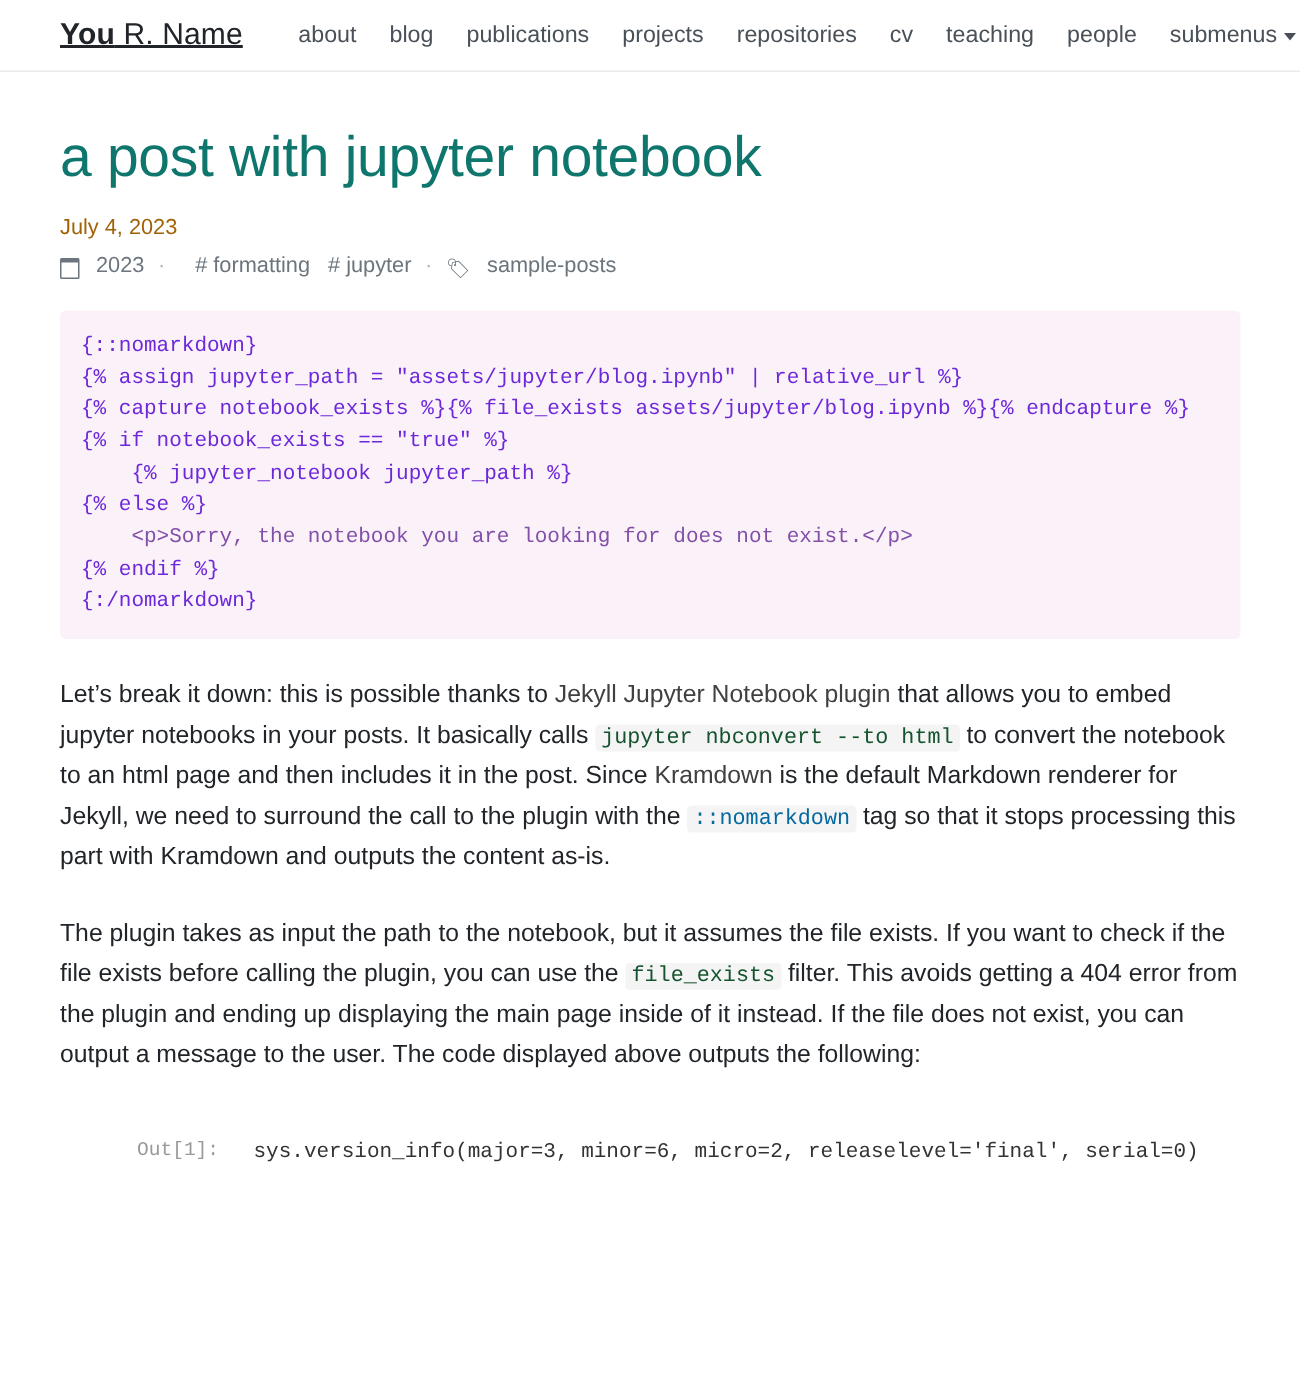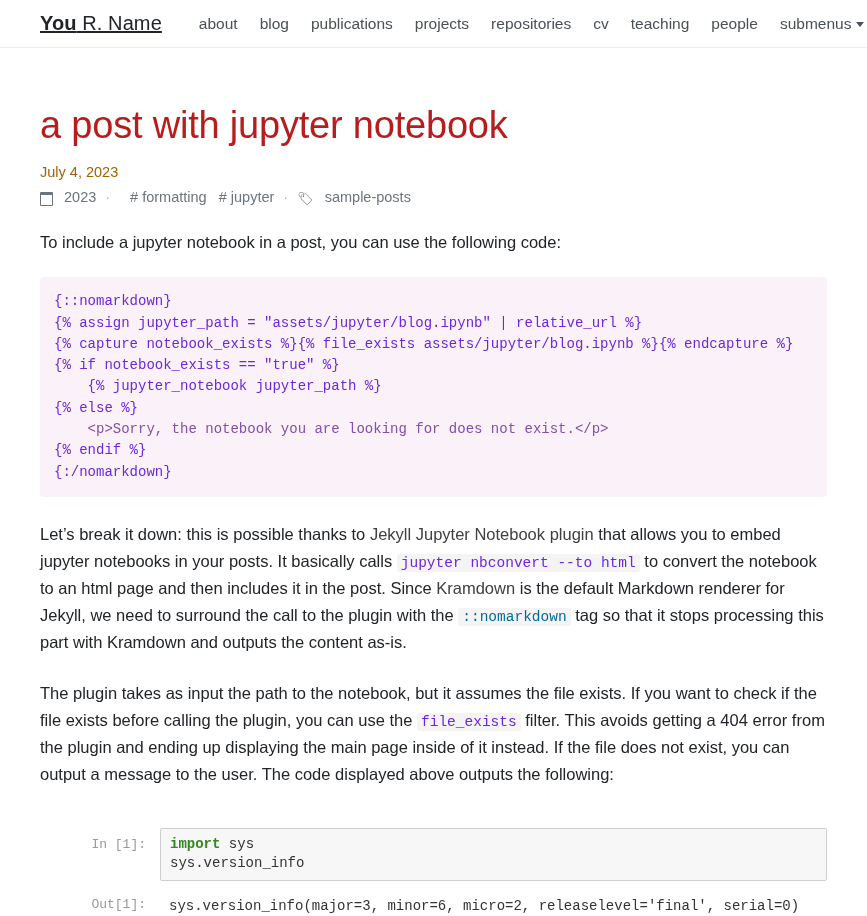--- a/index.html
+++ b/index.html
@@ -68,22 +68,22 @@
   }
 
   
   .page {
     padding: 0 40px;
     box-sizing: border-box;
   }
   h1.post-title {
     font-size: 38px;
     font-weight: 400;
-    color: #b91c1c;
-    margin: 56px 0 0 0;
+    color: #0f766e;
+    margin: 36px 0 0 0;
     letter-spacing: -0.2px;
     line-height: 1.15;
   }
   .post-date {
     color: #a16207;
     font-size: 14.5px;
     margin-top: 16px;
   }
   .post-meta {
     color: #6c757d;
@@ -138,21 +138,21 @@
   code.inline-code {
     font-family: "Liberation Mono", "DejaVu Sans Mono", monospace;
     font-size: 14.5px;
     background: #f4f4f4;
     color: #d63384;
     padding: 1px 4px;
     border-radius: 3px;
   }
   code.inline-code.plain {
     background: #f4f4f4;
-    color: #6d28d9;
+    color: #14532d;
   }
   code.inline-code.linky {
     background: #f4f4f4;
     color: #0369a1;
   }
 
   
   .code-block {
     background: #fbf2f9;
     border-radius: 4px;
@@ -265,43 +265,37 @@
     <a class="meta-item" href="#">
       <span># jupyter</span>
     </a>
     <span class="meta-sep">·</span>
     <a class="meta-item" href="#">
       <span class="ico">🏷</span>
       <span>sample-posts</span>
     </a>
   </div>
 
-  <p class="body-text">To include a jupyter notebook in a post, you can use the following code:</p>
 
   <div class="code-block">
       <pre><span class="tok-liquid">{::nomarkdown}</span>
 <span class="tok-liquid">{% assign jupyter_path = "assets/jupyter/blog.ipynb" | relative_url %}</span>
 <span class="tok-liquid">{% capture notebook_exists %}{% file_exists assets/jupyter/blog.ipynb %}{% endcapture %}</span>
 <span class="tok-liquid">{% if notebook_exists == "true" %}</span>
 <span class="tok-liquid">    {% jupyter_notebook jupyter_path %}</span>
 <span class="tok-liquid">{% else %}</span>
 <span class="tok-html">    &lt;p&gt;Sorry, the notebook you are looking for does not exist.&lt;/p&gt;</span>
 <span class="tok-liquid">{% endif %}</span>
 <span class="tok-liquid">{:/nomarkdown}</span></pre>
     </div>
 
   <p class="body-text"><span>Let’s break it down: this is possible thanks to </span><a class="inline-link" href="#">Jekyll Jupyter Notebook plugin</a><span> that allows you to embed jupyter notebooks in your posts. It basically calls </span><code class="inline-code plain">jupyter nbconvert --to html</code><span> to convert the notebook to an html page and then includes it in the post. Since </span><a class="inline-link" href="#">Kramdown</a><span> is the default Markdown renderer for Jekyll, we need to surround the call to the plugin with the </span><code class="inline-code linky">::nomarkdown</code><span> tag so that it stops processing this part with Kramdown and outputs the content as-is.</span></p>
 
   <p class="body-text"><span>The plugin takes as input the path to the notebook, but it assumes the file exists. If you want to check if the file exists before calling the plugin, you can use the </span><code class="inline-code plain">file_exists</code><span> filter. This avoids getting a 404 error from the plugin and ending up displaying the main page inside of it instead. If the file does not exist, you can output a message to the user. The code displayed above outputs the following:</span></p>
 
   <div class="nb">
-    <div class="nb-row">
-      <div class="nb-prompt">In [1]:</div>
-      <div class="nb-input"><span class="kw">import</span><span> sys</span>
-<span>sys.version_info</span></div>
-    </div>
     <div class="nb-out-row">
       <div class="nb-prompt">Out[1]:</div>
       <div class="nb-output">sys.version_info(major=3, minor=6, micro=2, releaselevel='final', serial=0)</div>
     </div>
   </div>
 
 </div>
 
 </body></html>

